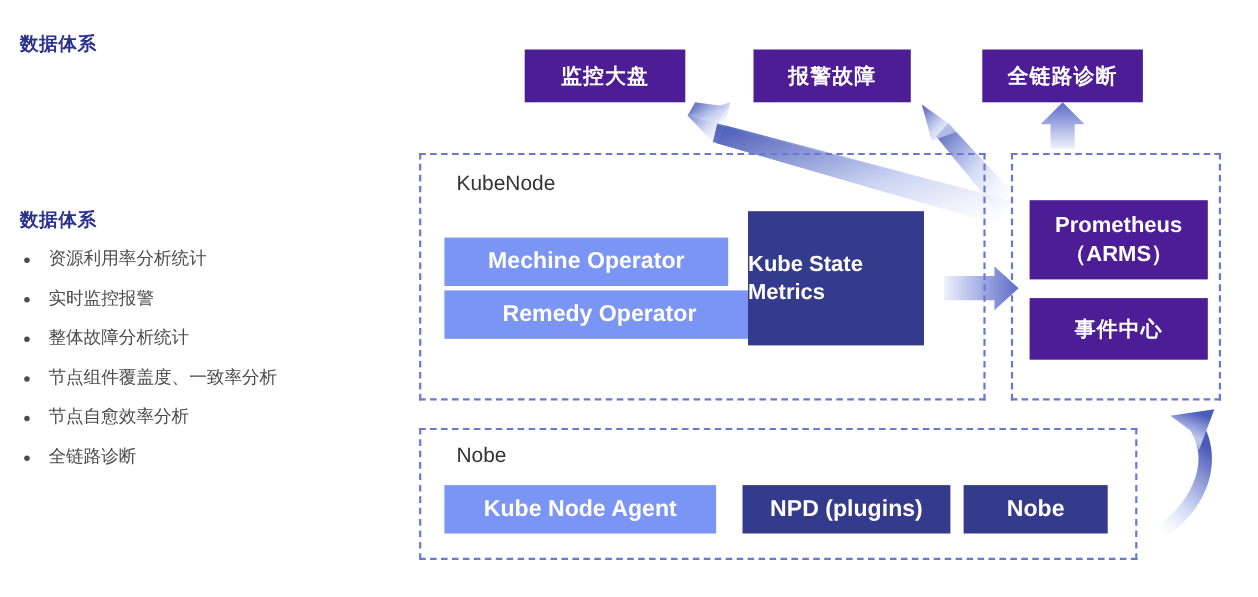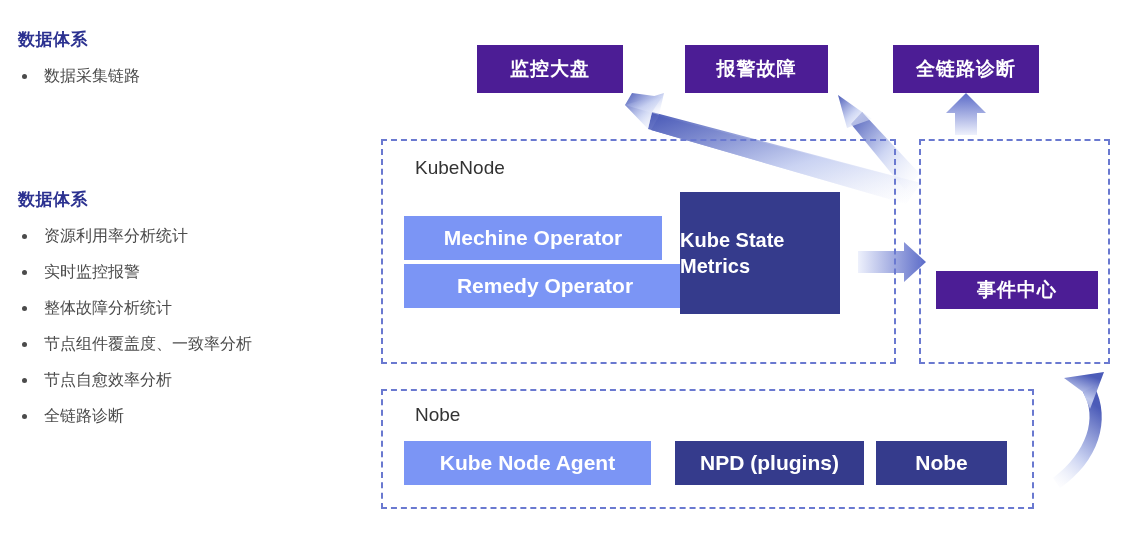--- a/index.html
+++ b/index.html
@@ -116,21 +116,20 @@
 </head>
 <body>
 
 <div id="canvas">
 
   <div class="side-panel">
 
     <div class="sec-title sec1-title">数据体系</div>
 
     <ul class="bullet-list list1">
-      <li class="bullet-item">数据采集链路</li>
     </ul>
 
     <div class="sec-title sec2-title">数据体系</div>
 
     <ul class="bullet-list list2">
       <li class="bullet-item">资源利用率分析统计</li>
       <li class="bullet-item">实时监控报警</li>
       <li class="bullet-item">整体故障分析统计</li>
       <li class="bullet-item">节点组件覆盖度、一致率分析</li>
       <li class="bullet-item">节点自愈效率分析</li>
@@ -206,22 +205,27 @@
 
   <div class="box box-light" style="left:404px; top:216px; width:258px; height:44px; font-size:21px;">Mechine Operator</div>
 
   <div class="box box-light" style="left:404px; top:264px; width:282px; height:44px; font-size:21px;">Remedy Operator</div>
 
   <div class="box box-dark box-left" style="left:680px; top:192px; width:160px; height:122px; font-size:20px;
               padding-right:10px; text-align:left; line-height:26px;">Kube State Metrics</div>
 
   <div class="frame" style="left:919px; top:139px; width:191px; height:225px;"></div>
 
-
-  <div class="box box-mid" style="left:936px; top:271px; width:162px; height:38px; font-size:19px; letter-spacing:1px;">事件中心</div>
+  <div class="box box-mid" style="left:936px; top:182px; width:162px; height:72px; font-size:20px;
+              flex-direction:column; line-height:26px;">
+    <span>Prometheus</span>
+    <span>（ARMS）</span>
+  </div>
+
+  <div class="box box-mid" style="left:936px; top:271px; width:162px; height:56px; font-size:19px; letter-spacing:1px;">事件中心</div>
 
   <div class="frame" style="left:381px; top:389px; width:653px; height:120px;"></div>
 
   <div class="frame-label" style="left:415px; top:404px;">Nobe</div>
 
   <div class="box box-light" style="left:404px; top:441px; width:247px; height:44px; font-size:21px;">Kube Node Agent</div>
 
   <div class="box box-dark" style="left:675px; top:441px; width:189px; height:44px; font-size:21px;">NPD (plugins)</div>
 
   <div class="box box-dark" style="left:876px; top:441px; width:131px; height:44px; font-size:21px;">Nobe</div>

